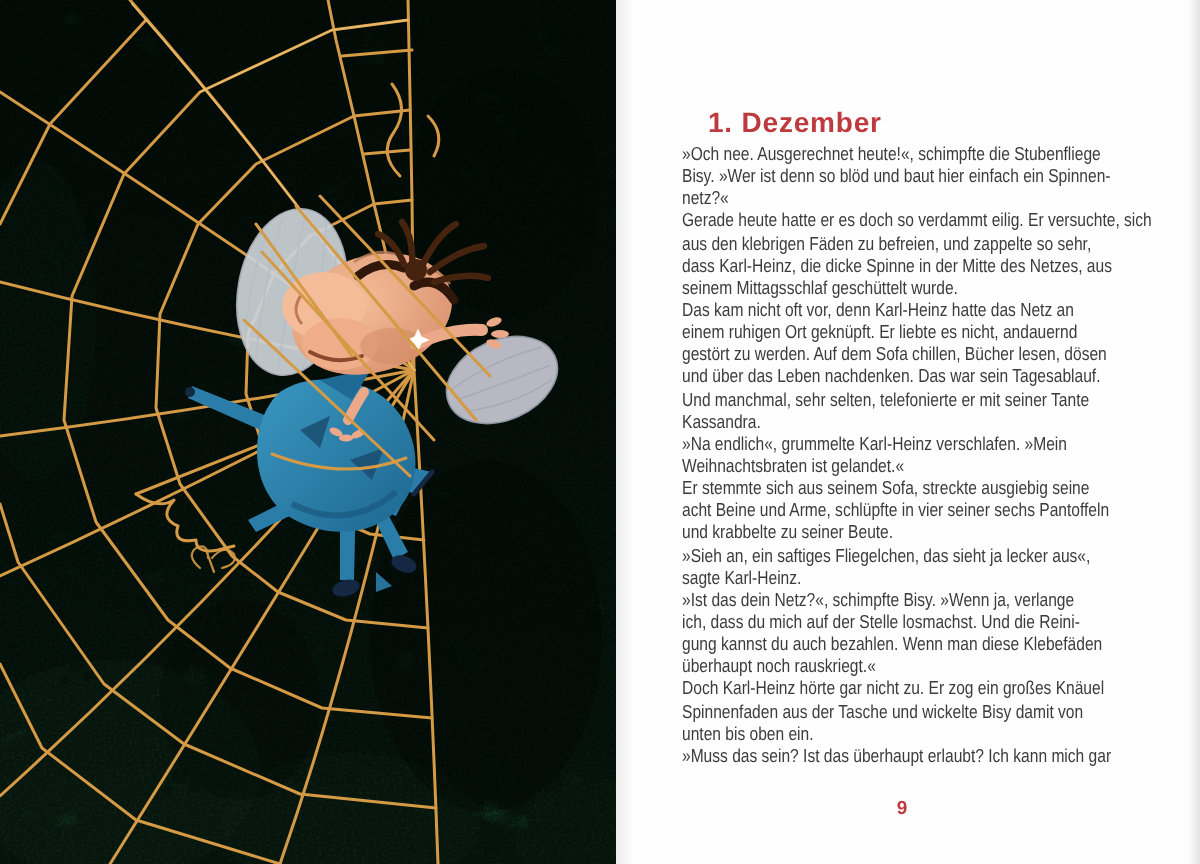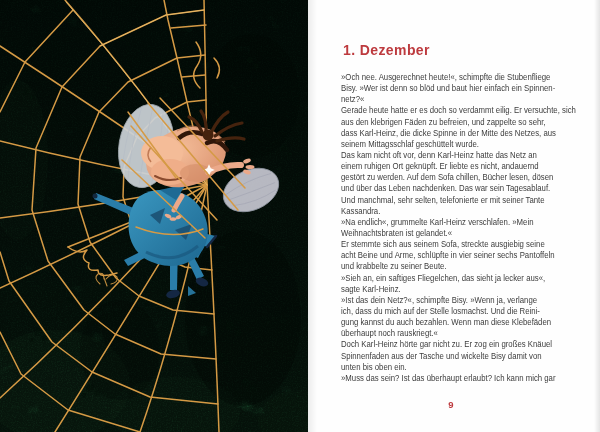--- a/index.html
+++ b/index.html
@@ -20,21 +20,21 @@
     content:"";position:absolute;left:0;top:0;bottom:0;width:9px;
     background:linear-gradient(90deg,rgba(0,0,0,.07),rgba(0,0,0,0));
     pointer-events:none;
   }
   .page::after{
     content:"";position:absolute;right:0;top:0;bottom:0;width:6px;
     background:linear-gradient(270deg,rgba(0,0,0,.10),rgba(0,0,0,0));
     pointer-events:none;
   }
   .heading{
-    position:absolute;left:33px;top:40px;margin:2px;
+    position:absolute;left:33px;top:40px;margin:13px;
     font-size:14px;line-height:16px;font-weight:700;
     letter-spacing:.4px;color:var(--heading,#bd3a3e);
     white-space:nowrap;
   }
   .body-text{position:absolute;left:33px;top:71px;}
   .body-text .line{
     height:11.15px;line-height:11.15px;
     font-size:9.4px;color:var(--body-text,#3c3c3c);
     white-space:nowrap;
     transform:scaleX(.83);transform-origin:0 50%;

